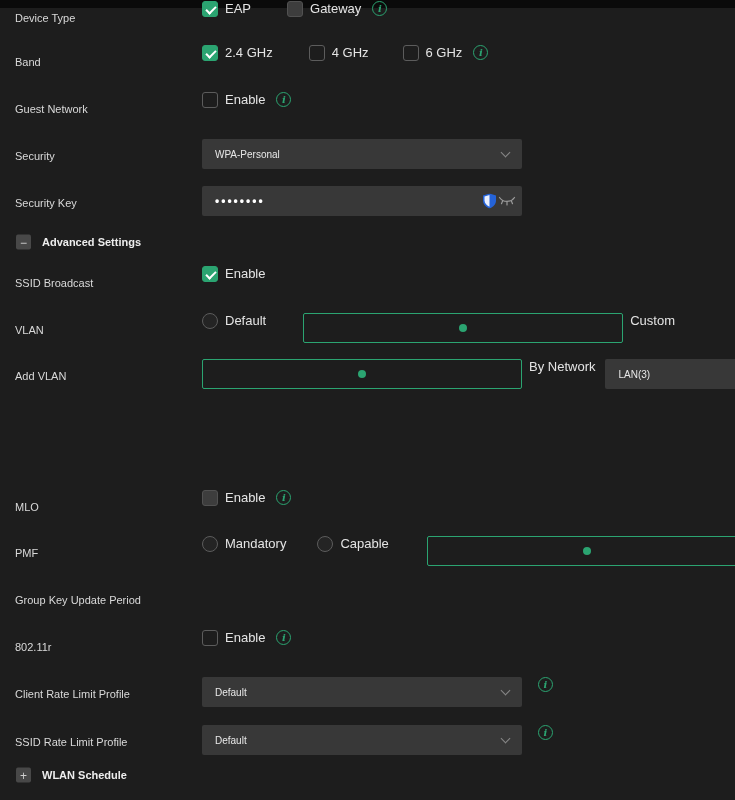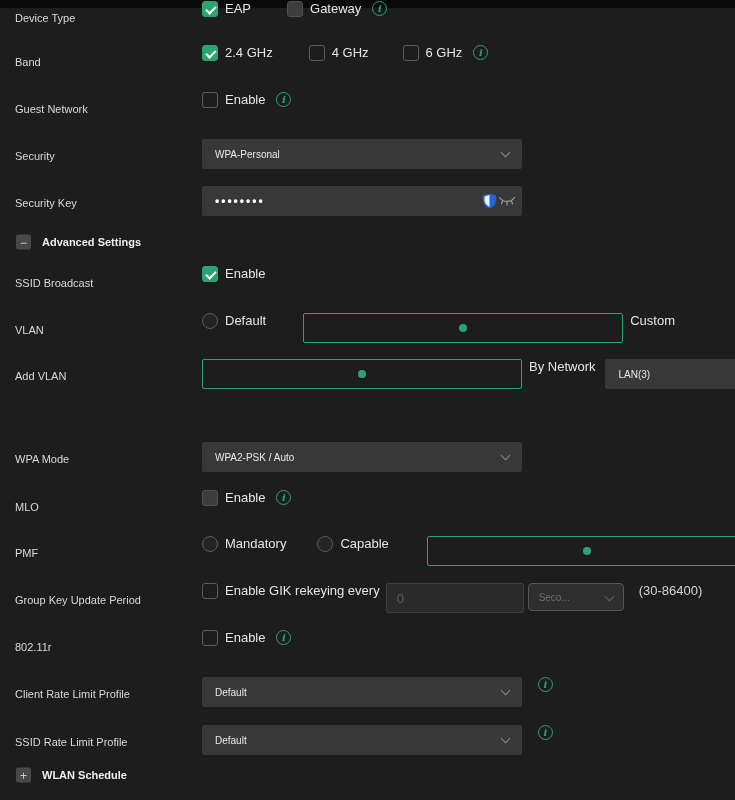--- a/index.html
+++ b/index.html
@@ -193,29 +193,20 @@
       <span class="cbl">By Network</span>
       <div class="sel ml-netsel" style="width:316px">
         <span>LAN(3)</span>
 
       </div>
 
     </div>
   </div>
 
 
-  <div class="row" style="top:442px">
-    <div class="lbl">WPA Mode</div>
-    <div class="ctl">
-      <div class="sel">
-        <span>WPA2-PSK / Auto</span>
-        <span class="chev"></span>
-      </div>
-    </div>
-  </div>
 
   <div class="row" style="top:490px">
     <div class="lbl">MLO</div>
     <div class="ctl">
       <span class="cb disabled"></span>
       <span class="cbl dim">Enable</span>
       <span class="info ml-info-sm">i</span>
     </div>
   </div>
 
@@ -226,30 +217,20 @@
       <span class="cbl">Mandatory</span>
       <span class="radio ml-pmf2"></span>
       <span class="cbl">Capable</span>
       <span class="radio sel ml-pmf3"></span>
 
     </div>
   </div>
 
   <div class="row" style="top:583px">
     <div class="lbl">Group Key Update Period</div>
-    <div class="ctl">
-      <span class="cb"></span>
-      <span class="cbl">Enable GIK rekeying every</span>
-      <input class="inp ml-gkinp" disabled="" placeholder="0" style="">
-      <div class="sel small ml-gksel">
-        <span>Seco...</span>
-        <span class="chev"></span>
-      </div>
-      <span class="hint ml-gkhint">(30-86400)</span>
-    </div>
   </div>
 
   <div class="row" style="top:630px">
     <div class="lbl">802.11r</div>
     <div class="ctl">
       <span class="cb"></span>
       <span class="cbl">Enable</span>
       <span class="info ml-info-sm">i</span>
     </div>
   </div>

